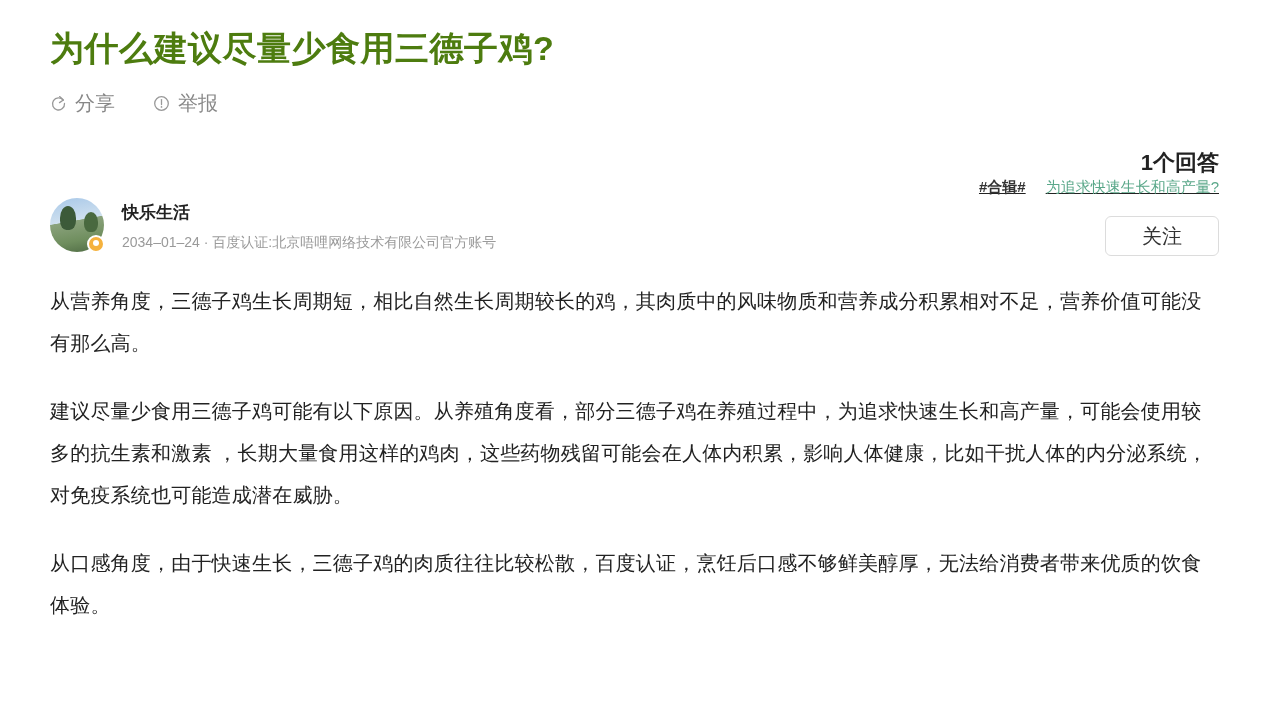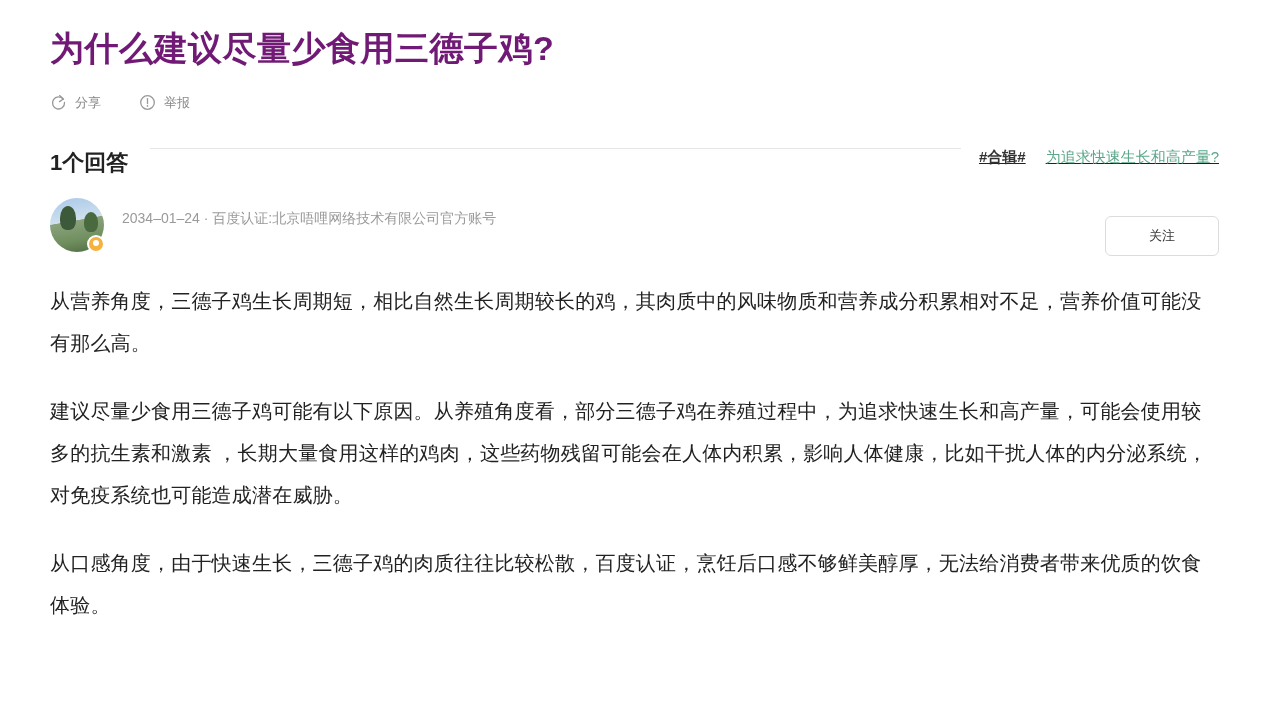--- a/index.html
+++ b/index.html
@@ -20,50 +20,51 @@
     height: 702px;
     box-sizing: border-box;
     padding: 0 50px;
   }
 
   
   .question-title {
     font-size: 34px;
     line-height: 44px;
     font-weight: 700;
-    color: #701a75;
+    color: #4d7c0f;
     letter-spacing: 0.5px;
     padding-top: 26px;
     margin: 0;
   }
 
   
   .actions {
     display: flex;
     align-items: center;
     gap: 38px;
     margin-top: 22px;
     height: 22px;
   }
   .action {
     display: flex;
-    align-items: flex-start;
+    align-items: center;
     gap: 8px;
     color: #888888;
-    font-size: 13px;
+    font-size: 20px;
     cursor: pointer;
   }
   .action svg { display: block; }
 
   
   .answers-header {
     display: flex;
-    align-items: flex-start;
+    align-items: flex-end;
     margin-top: 34px;
     height: 30px;
+    flex-direction: column;
   }
   .answers-count {
     font-size: 22px;
     font-weight: 700;
     color: #222222;
     white-space: nowrap;
   }
   .header-rule {
     flex: 1 1 auto;
     height: 1px;
@@ -170,21 +171,21 @@
   }
   .follow-button {
     flex: 0 0 auto;
     align-self: center;
     width: 114px;
     height: 40px;
     border: 1px solid #dcdcdc;
     border-radius: 6px;
     background: #ffffff;
     color: #333333;
-    font-size: 13px;
+    font-size: 20px;
     font-family: Liberation Serif, serif;
     cursor: pointer;
     display: flex;
     align-items: center;
     justify-content: center;
     margin-top: 16px;
   }
 
   
   .answer-body {
@@ -239,20 +240,21 @@
 
   <div class="author-row">
     <div class="avatar-wrap">
       <div class="avatar">
         <span class="tree"></span>
         <span class="tree2"></span>
       </div>
       <span class="avatar-badge"></span>
     </div>
     <div class="author-meta">
+      <div class="author-name">快乐生活</div>
       <div class="author-sub">2034–01–24 · 百度认证:北京唔哩网络技术有限公司官方账号</div>
     </div>
     <button class="follow-button">关注</button>
   </div>
 
   <div class="answer-body">
     <p>从营养角度，三德子鸡生长周期短，相比自然生长周期较长的鸡，其肉质中的风味物质和营养成分积累相对不足，营养价值可能没有那么高。</p>
     <p>建议尽量少食用三德子鸡可能有以下原因。从养殖角度看，部分三德子鸡在养殖过程中，为追求快速生长和高产量，可能会使用较多的抗生素和激素 ，长期大量食用这样的鸡肉，这些药物残留可能会在人体内积累，影响人体健康，比如干扰人体的内分泌系统，对免疫系统也可能造成潜在威胁。</p>
     <p>从口感角度，由于快速生长，三德子鸡的肉质往往比较松散，百度认证，烹饪后口感不够鲜美醇厚，无法给消费者带来优质的饮食体验。</p>
   </div>

